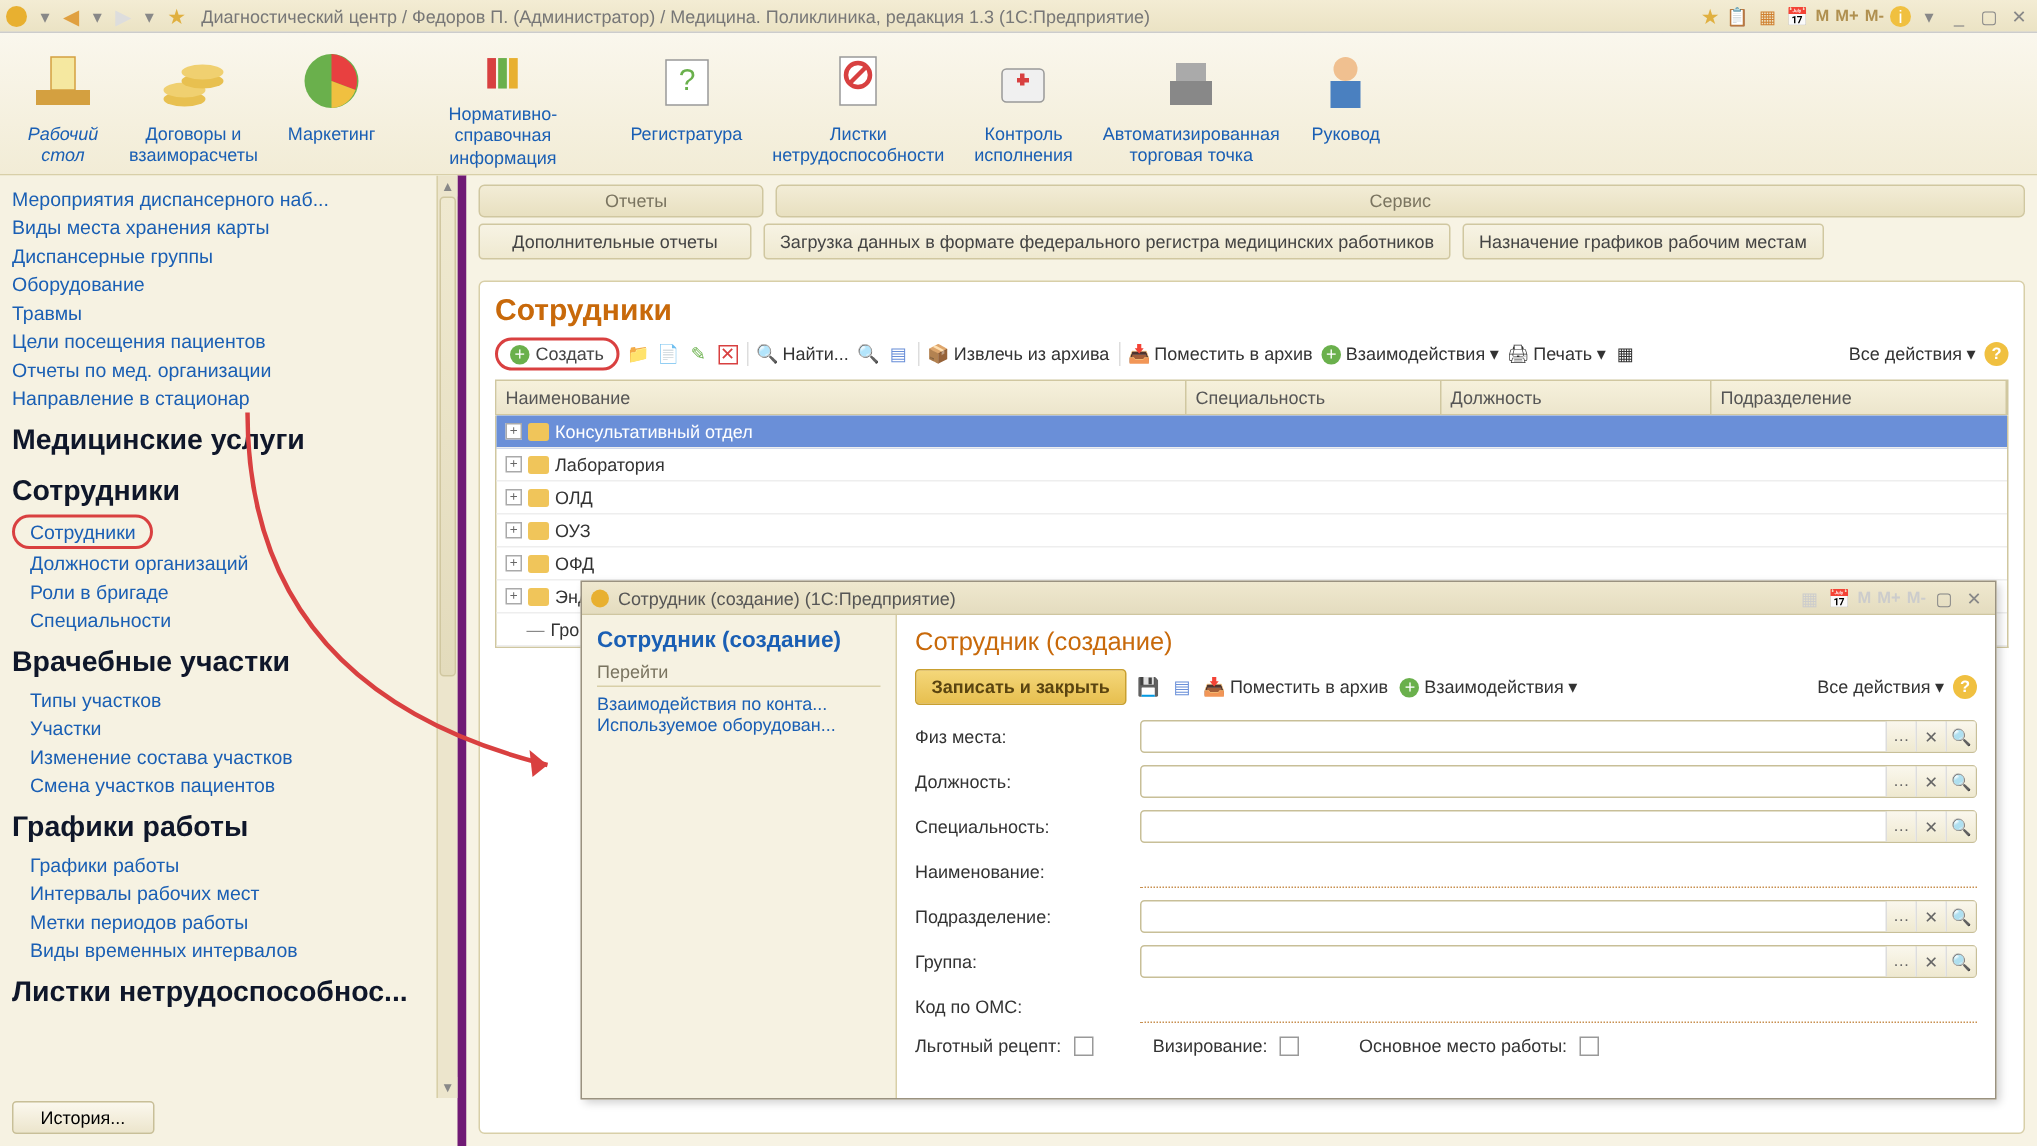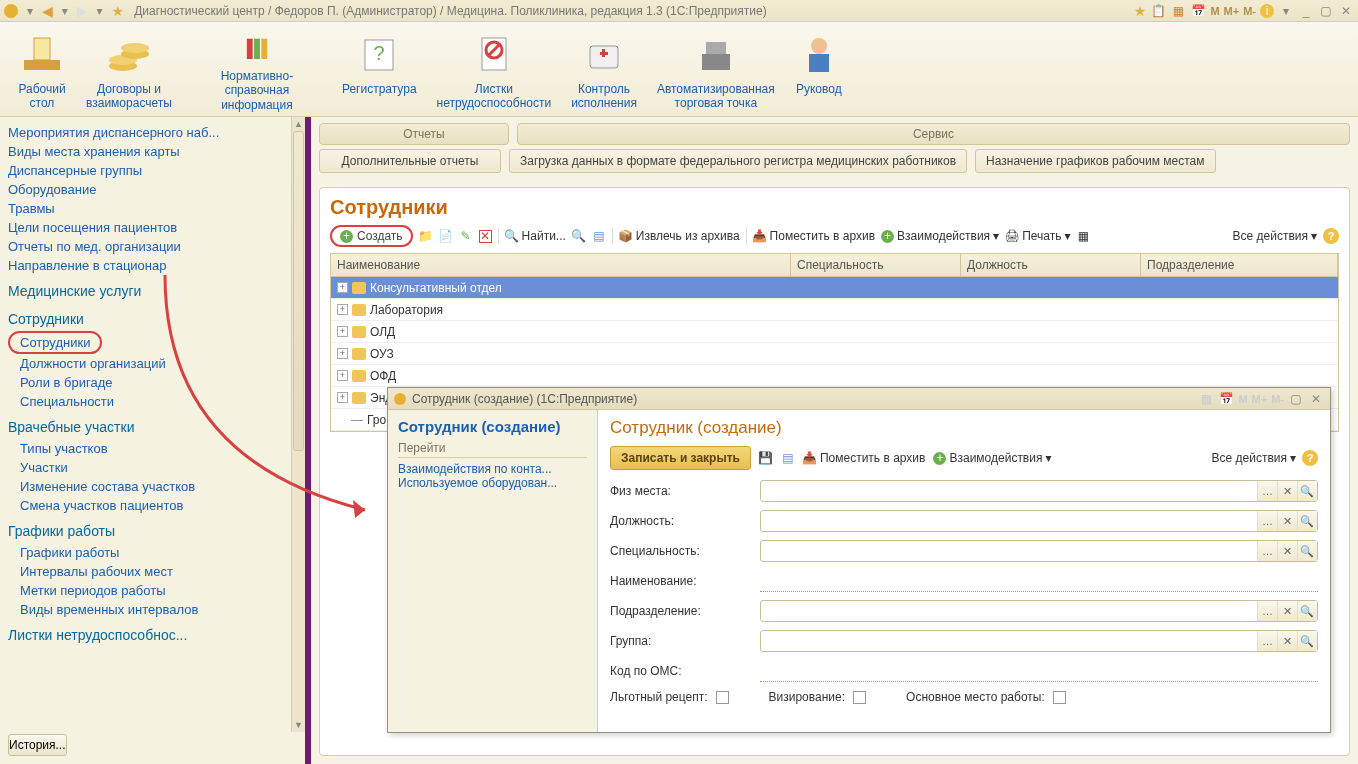--- a/index.html
+++ b/index.html
@@ -18,21 +18,21 @@
 .section-bar{height:95px;background:linear-gradient(#faf7ed,#f2ecd6);border-bottom:1px solid #d8cfa8;display:flex;padding:4px 8px 0 8px;overflow:hidden;}
 .section-item{display:flex;flex-direction:column;align-items:center;padding:4px 10px;cursor:pointer;text-align:center;color:#1a5fb4;font-size:12px;border-radius:4px;}
 .section-item.highlighted{border:2px solid #d94040;border-radius:10px;}
 .section-icon{width:48px;height:48px;margin-bottom:4px;}
 .section-label{line-height:1.2;max-width:130px;}
 
 .body-area{position:absolute;top:117px;left:0;right:0;bottom:0;display:flex;}
 .sidebar{width:311px;background:#f6f2e2;border-right:6px solid #701a75;padding:6px 8px;overflow:hidden;}
 .sidebar .sb-link{display:block;color:#1a5fb4;padding:2px 0;font-size:13px;}
 .sidebar .sb-link.indent{padding-left:12px;}
-.sidebar .sb-header{color:#0369a1;font-weight:normal;padding:8px 0 4px 0;font-size:14px;}
+.sidebar .sb-header{color:#0f172a;font-weight:bold;padding:8px 0 4px 0;font-size:19px;}
 .sidebar .sb-link.circled{border:2px solid #d94040;border-radius:14px;display:inline-block;padding:2px 10px;}
 .sidebar .scroll-track{position:absolute;right:0;top:0;bottom:32px;width:14px;background:#ece5cc;border-left:1px solid #d8cfa8;}
 .sidebar .scroll-thumb{position:absolute;left:1px;right:1px;top:14px;height:320px;background:linear-gradient(#efe9d0,#e3dbbc);border:1px solid #d0c7a0;border-radius:3px;}
 .sidebar .scroll-btn{position:absolute;left:0;right:0;height:14px;background:#ece5cc;display:flex;align-items:center;justify-content:center;font-size:9px;color:#888;}
 
 .main{flex:1;position:relative;background:#f7f3e4;}
 .svc-tabs{display:flex;gap:8px;padding:6px 8px 0 8px;}
 .svc-tab{flex-shrink:0;background:linear-gradient(#f2ecd6,#e8e0c0);border:1px solid #d0c7a0;border-radius:4px;text-align:center;padding:3px 0;color:#7a7460;font-size:12px;}
 .svc-tab.small{width:190px;padding-left:20px;}
 .svc-tab.big{flex:1;}
@@ -52,21 +52,21 @@
 .grid-head{display:flex;background:linear-gradient(#f6f1dc,#ece5cc);border:1px solid #d0c7a0;}
 .grid-head .gh{padding:4px 6px;border-right:1px solid #d0c7a0;font-size:12px;color:#555;}
 .grid-rows{border:1px solid #d0c7a0;border-top:none;background:#fff;}
 .grid-row{display:flex;align-items:center;height:22px;border-bottom:1px solid #eee;}
 .grid-row.selected{background:#6a8fd8;color:#fff;}
 .grid-row .cell-name{padding-left:6px;display:flex;align-items:center;gap:4px;}
 .tree-plus{width:11px;height:11px;border:1px solid #aaa;display:inline-flex;align-items:center;justify-content:center;font-size:9px;line-height:1;color:#666;background:#fff;}
 .folder{width:14px;height:12px;background:#f0c55a;border-radius:2px;display:inline-block;}
 .dash{color:#888;}
 
-.history-btn{position:absolute;left:8px;bottom:8px;background:linear-gradient(#fbf8ee,#ece5cc);border:1px solid #c8bf98;border-radius:3px;padding:3px 0;font-size:12px;}
+.history-btn{position:absolute;left:8px;bottom:8px;background:linear-gradient(#fbf8ee,#ece5cc);border:1px solid #c8bf98;border-radius:3px;padding:3px 18px;font-size:12px;}
 
 .dialog{position:absolute;left:387px;top:387px;width:944px;height:346px;background:#f6f2e2;border:1px solid #9a9280;box-shadow:2px 2px 6px rgba(0,0,0,0.2);}
 .dlg-title{height:22px;background:linear-gradient(#efe8cf,#e4dcbf);display:flex;align-items:center;padding:0 6px;font-size:12px;color:#555;border-bottom:1px solid #cfc6a0;}
 .dlg-title .dt-right{margin-left:auto;display:flex;align-items:center;gap:4px;}
 .dlg-body{display:flex;height:calc(100% - 22px);}
 .dlg-side{width:210px;border-right:1px solid #d8cfa8;padding:8px 10px;}
 .dlg-side-title{color:#1a5fb4;font-size:15px;font-weight:bold;margin-bottom:6px;}
 .dlg-side-sub{color:#7a7460;font-size:12px;margin:6px 0 4px 0;padding-bottom:2px;border-bottom:1px solid #d8cfa8;}
 .dlg-main{flex:1;padding:8px 12px;background:#fff;}
 .dlg-main-title{color:#c8690a;font-size:17px;margin-bottom:8px;}
@@ -111,32 +111,40 @@
     <span class="tb-btn">✕</span>
   </div>
 </div>
 
 <div class="section-bar">
   <div class="section-item">
     <svg class="section-icon" viewBox="0 0 48 48">
         <rect x="6" y="30" width="36" height="10" fill="#d4a040"></rect>
         <rect x="16" y="8" width="16" height="22" fill="#f5e8a0" stroke="#d4a040"></rect>
       </svg>
-    <div class="section-label" style="white-space:pre-line;">Рабочий
+    <div class="section-label" style="white-space:pre-line;font-style:italic;">Рабочий
 стол</div>
   </div>
   <div class="section-item">
     <svg class="section-icon" viewBox="0 0 48 48">
         <ellipse cx="18" cy="36" rx="14" ry="5" fill="#e8c050"></ellipse>
         <ellipse cx="18" cy="30" rx="14" ry="5" fill="#f0d070"></ellipse>
         <ellipse cx="30" cy="24" rx="14" ry="5" fill="#e8c050"></ellipse>
         <ellipse cx="30" cy="18" rx="14" ry="5" fill="#f0d070"></ellipse>
       </svg>
     <div class="section-label" style="white-space:pre-line;">Договоры и
 взаиморасчеты</div>
+  </div>
+  <div class="section-item">
+    <svg class="section-icon" viewBox="0 0 48 48">
+        <circle cx="24" cy="24" r="18" fill="#6ab04c"></circle>
+        <path d="M24 24 L24 6 A18 18 0 0 1 40 30 Z" fill="#e84040"></path>
+        <path d="M24 24 L40 30 A18 18 0 0 1 24 42 Z" fill="#f0c040"></path>
+      </svg>
+    <div class="section-label">Маркетинг</div>
   </div>
   <div class="section-item">
     <svg class="section-icon" viewBox="0 0 48 48">
         <rect x="10" y="12" width="8" height="28" fill="#d84040"></rect>
         <rect x="20" y="12" width="8" height="28" fill="#6ab04c"></rect>
         <rect x="30" y="12" width="8" height="28" fill="#e8b030"></rect>
       </svg>
     <div class="section-label" style="white-space:pre-line;">Нормативно-справочная
 информация</div>
   </div>

